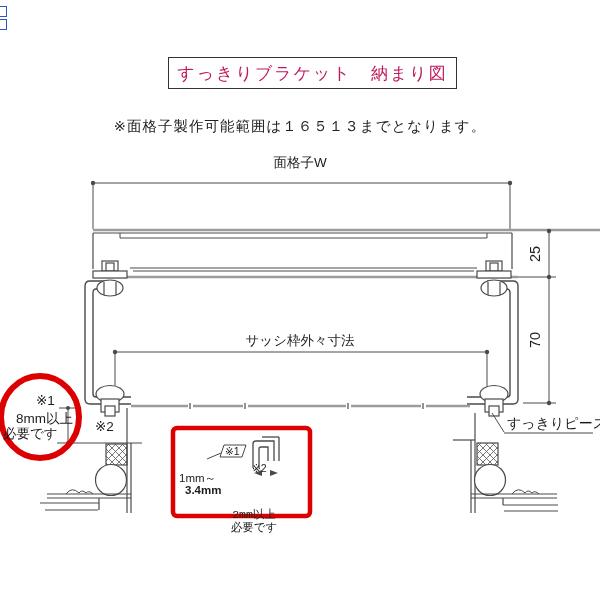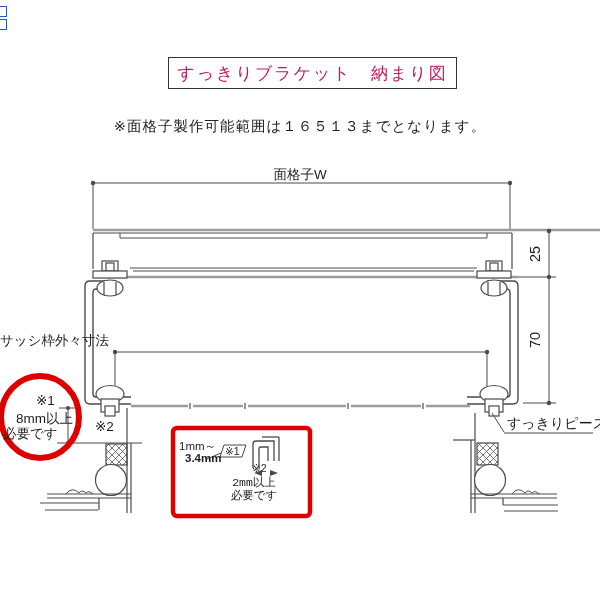--- a/index.html
+++ b/index.html
@@ -7,21 +7,21 @@
           font-family:"Liberation Sans","DejaVu Sans",sans-serif;}
   svg{position:absolute;left:0;top:0;}
   .t{position:absolute;color:#1c1c1c;white-space:nowrap;line-height:1.1;
      font-family:"Liberation Sans","DejaVu Sans",sans-serif;}
   .title-box{position:absolute;left:168px;top:57px;width:287px;height:30px;
      border:1.4px solid #333;display:flex;align-items:center;justify-content:center;
      font-size:17px;letter-spacing:2px;color:#be185d;}
   .note{left:0;top:107px;width:600px;text-align:center;font-size:14.5px;letter-spacing:1px;color:#222;margin-top:12px;}
   .dim-label{font-size:13.5px;}
   .rot{transform:rotate(-90deg);transform-origin:center;text-align:center;font-size:14.5px;}
-  .small{font-size:11.5px;}
+  .small{font-size:11.5px;margin-top:32px;}
   .tiny{font-size:10.5px;}
   .edge-art{position:absolute;left:-4px;top:6px;}
   .edge-art div{width:9px;height:9px;border:1.5px solid #2f55cc;margin-bottom:2px;}
 </style>
 </head>
 <body>
 
 <div id="canvas">
 
   <div class="edge-art">
@@ -183,23 +183,23 @@
       <polygon points="270,470 278,473 270,476" fill="#4a4a4a"></polygon>
     </g>
   </svg>
 
   <div class="title-box">
     <span>すっきりブラケット　納まり図</span>
   </div>
 
   <div class="t note">※面格子製作可能範囲は１６５１３までとなります。</div>
 
-  <div class="t dim-label" style="left:0;top:168px;width:600px;text-align:center;">面格子W</div>
-
-  <div class="t dim-label" style="left:0;top:334px;width:600px;text-align:left;">サッシ枠外々寸法</div>
+  <div class="t dim-label" style="left:0;top:156px;width:600px;text-align:center;">面格子W</div>
+
+  <div class="t dim-label" style="left:0;top:334px;width:600px;text-align:center;">サッシ枠外々寸法</div>
 
   <div class="t rot" style="left:516px;top:246px;width:40px;">25</div>
 
   <div class="t rot" style="left:516px;top:332px;width:40px;">70</div>
 
   <div class="t" style="left:507px;top:416px;font-size:14px;">すっきりピース</div>
 
   <div class="t" style="left:36px;top:394px;font-size:13.5px;">※1</div>
   <div class="t" style="left:3px;top:412px;font-size:13.5px;margin-left:13px;">8mm以上</div>
   <div class="t" style="left:3px;top:427px;font-size:13.5px;">必要です</div>

